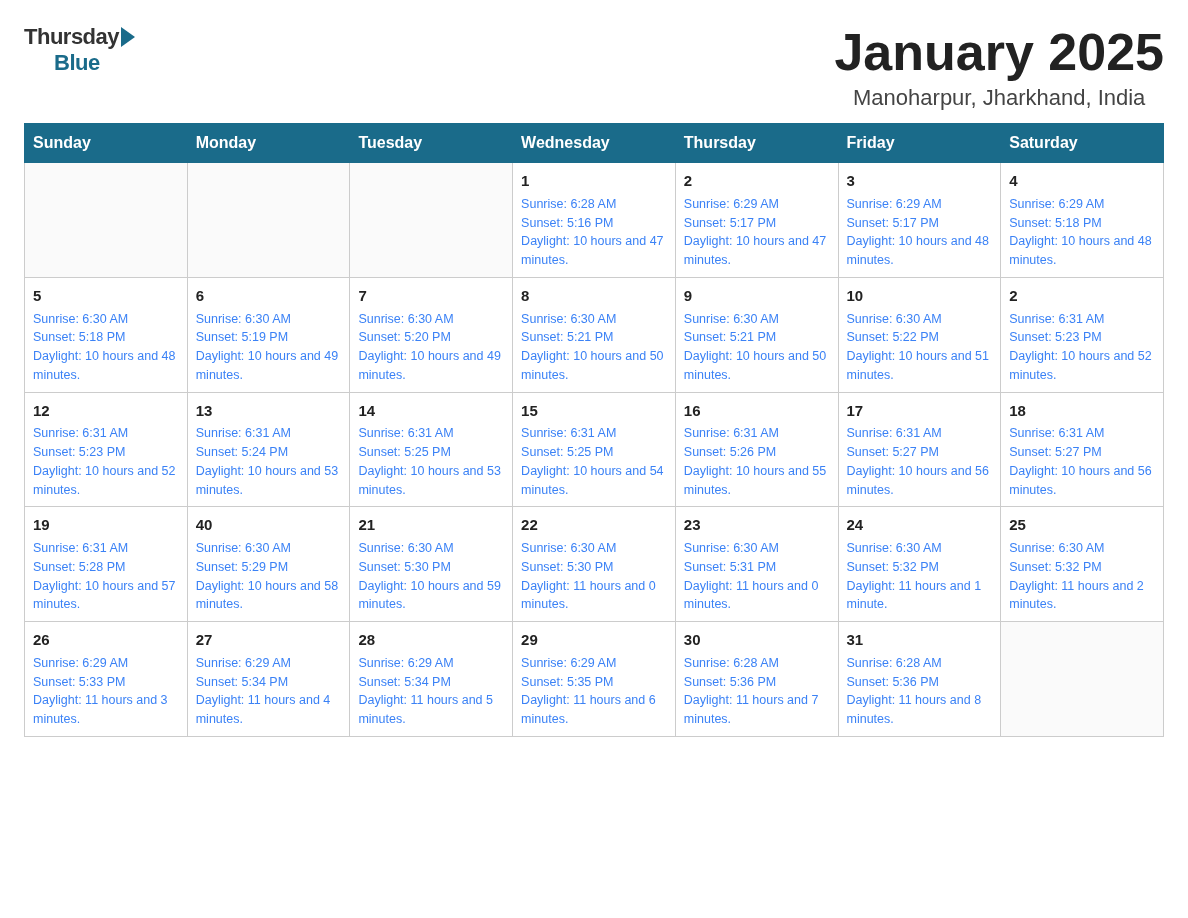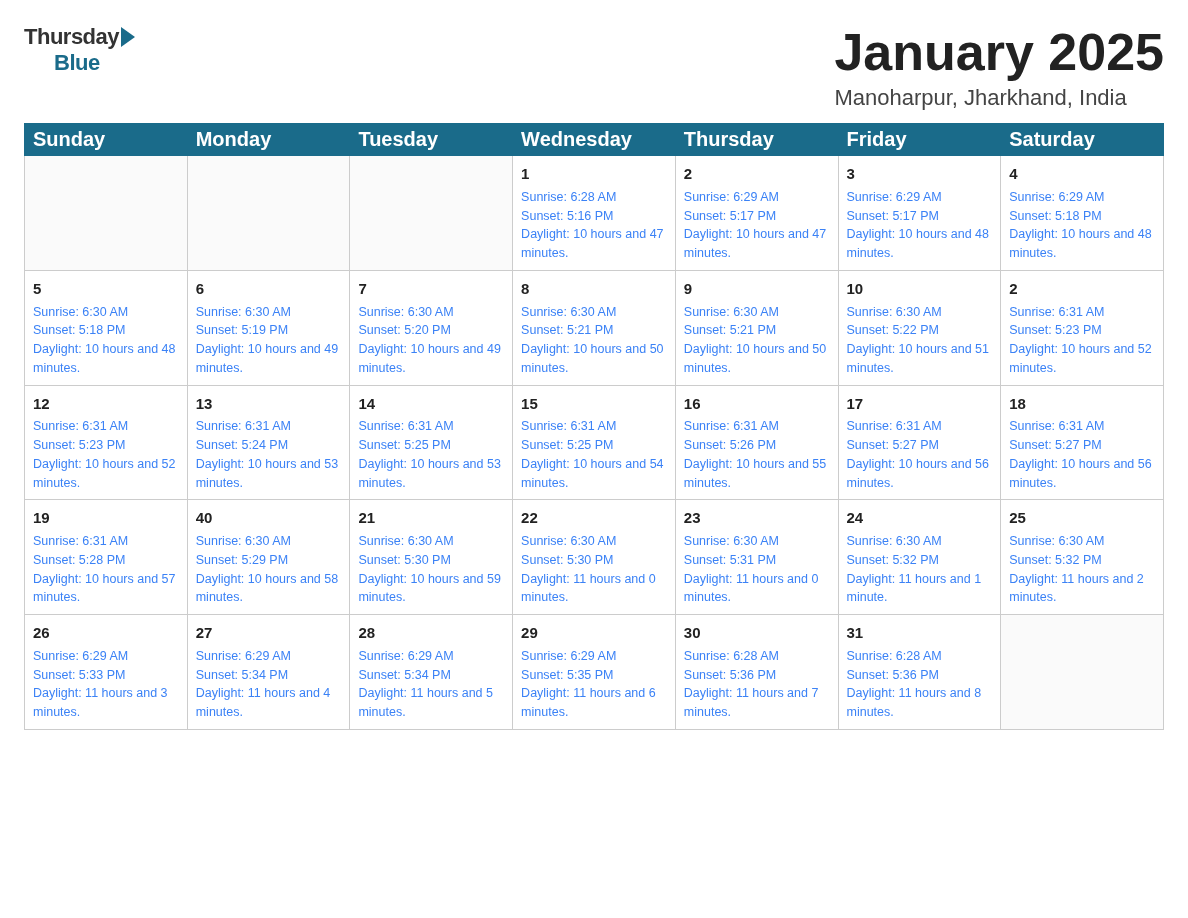--- a/index.html
+++ b/index.html
@@ -47,44 +47,44 @@
     }
     .logo-block {
       display: flex;
       flex-direction: column;
     }
     .logo-line1 {
       display: flex;
       align-items: center;
     }
     .title-block {
-      text-align: left;
+      text-align: center;
     }
     .cal-title {
       font-size: 52px;
       font-weight: bold;
       color: #222;
       line-height: 1.1;
     }
     .cal-subtitle {
       font-size: 22px;
       color: #444;
       margin-top: 4px;
     }
     table {
       width: 100%;
       border-collapse: collapse;
       margin-top: 12px;
     }
     thead tr th {
       background-color: #1a6b8a;
       color: #fff;
-      font-size: 20px;
-      font-weight: bold;
-      padding: 4px 8px;
+      font-size: 16px;
+      font-weight: bold;
+      padding: 10px 8px;
       text-align: left;
       border: 1px solid #1a6b8a;
     }
     tbody tr td {
       border: 1px solid #ccc;
       vertical-align: top;
       padding: 7px 8px;
       width: 14.28%;
       min-height: 90px;
       font-size: 13px;

